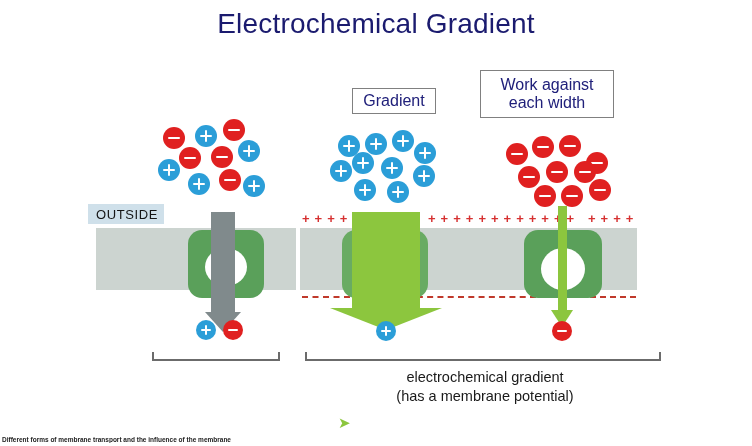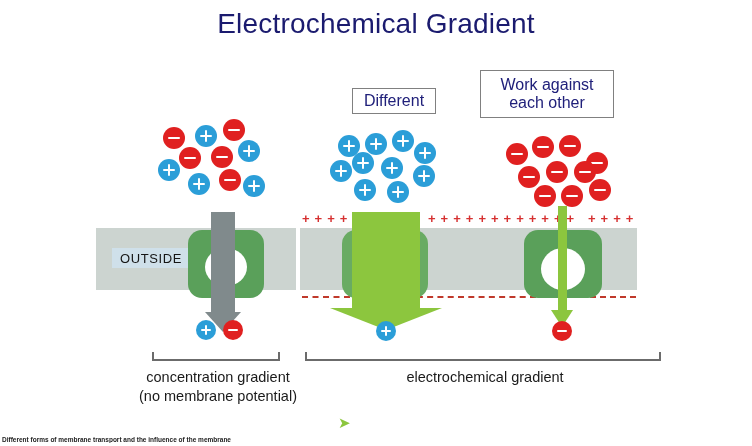--- a/index.html
+++ b/index.html
@@ -67,21 +67,21 @@
   .compartment-label {
     background: #cfe0ea;
     color: #151515;
     font-size: 13px;
     letter-spacing: 0.6px;
     display: flex;
     align-items: center;
     padding-left: 8px;
     box-sizing: border-box;
   }
-  #label-outside { left: 112px; top: 204px; width: 84px; height: 20px; margin-top: 44px; }
+  #label-outside { left: 88px; top: 204px; width: 76px; height: 20px; }
   #label-inside  { left: 96px; top: 300px; width: 84px; height: 20px; }
 
   
   .ion {
     border-radius: 50%;
     display: flex;
     align-items: center;
     justify-content: center;
     box-sizing: border-box;
     font-weight: 700;
@@ -198,22 +198,22 @@
     overflow: hidden;
   }
 </style>
 </head>
 <body>
 
 <div id="stage">
 
   <div class="abs" id="page-title">Electrochemical Gradient</div>
 
-  <div class="abs callout" id="callout-additive">Different</div>
-  <div class="abs callout" id="callout-work-against">Work against each other</div>
+  <div class="abs callout" id="callout-additive">Gradient</div>
+  <div class="abs callout" id="callout-work-against">Work against each width</div>
 
   <div class="abs membrane" id="membrane-left"></div>
   <div class="abs membrane" id="membrane-right"></div>
 
   <div class="abs compartment-label" id="label-outside">OUTSIDE</div>
 
   <div class="abs" id="charges-layer" style="left:0;top:0;width:752px;height:446px;">
       <div class="charge-row abs" style="left: 302px; top: 212px; width: 48px; justify-content: space-between;">
         <span>+</span>
         <span>+</span>
@@ -363,26 +363,23 @@
         <span class="glyph"></span>
       </div>
       <div class="ion abs neg" style="left: 552px; top: 321px; width: 20px; height: 20px;">
         <span class="glyph"></span>
       </div>
     </div>
 
   <div class="abs bracket" style="left:152px;top:352px;width:128px;"></div>
   <div class="abs bracket" style="left:305px;top:352px;width:356px;"></div>
 
-  <div class="abs caption" style="left:130px;top:368px;width:176px;">
-    <div>concentration gradient</div>
-    <div>(no membrane potential)</div>
-  </div>
   <div class="abs caption" style="left:355px;top:368px;width:260px;">
     <div>electrochemical gradient</div>
+    <div>(has a membrane potential)</div>
   </div>
 
   <div class="abs" id="bullet-line">
     <span id="bullet-arrow-icon">➤</span>
   </div>
 
   <div class="abs" id="footer-note">Different forms of membrane transport and the influence of the membrane</div>
 
 </div>
 

